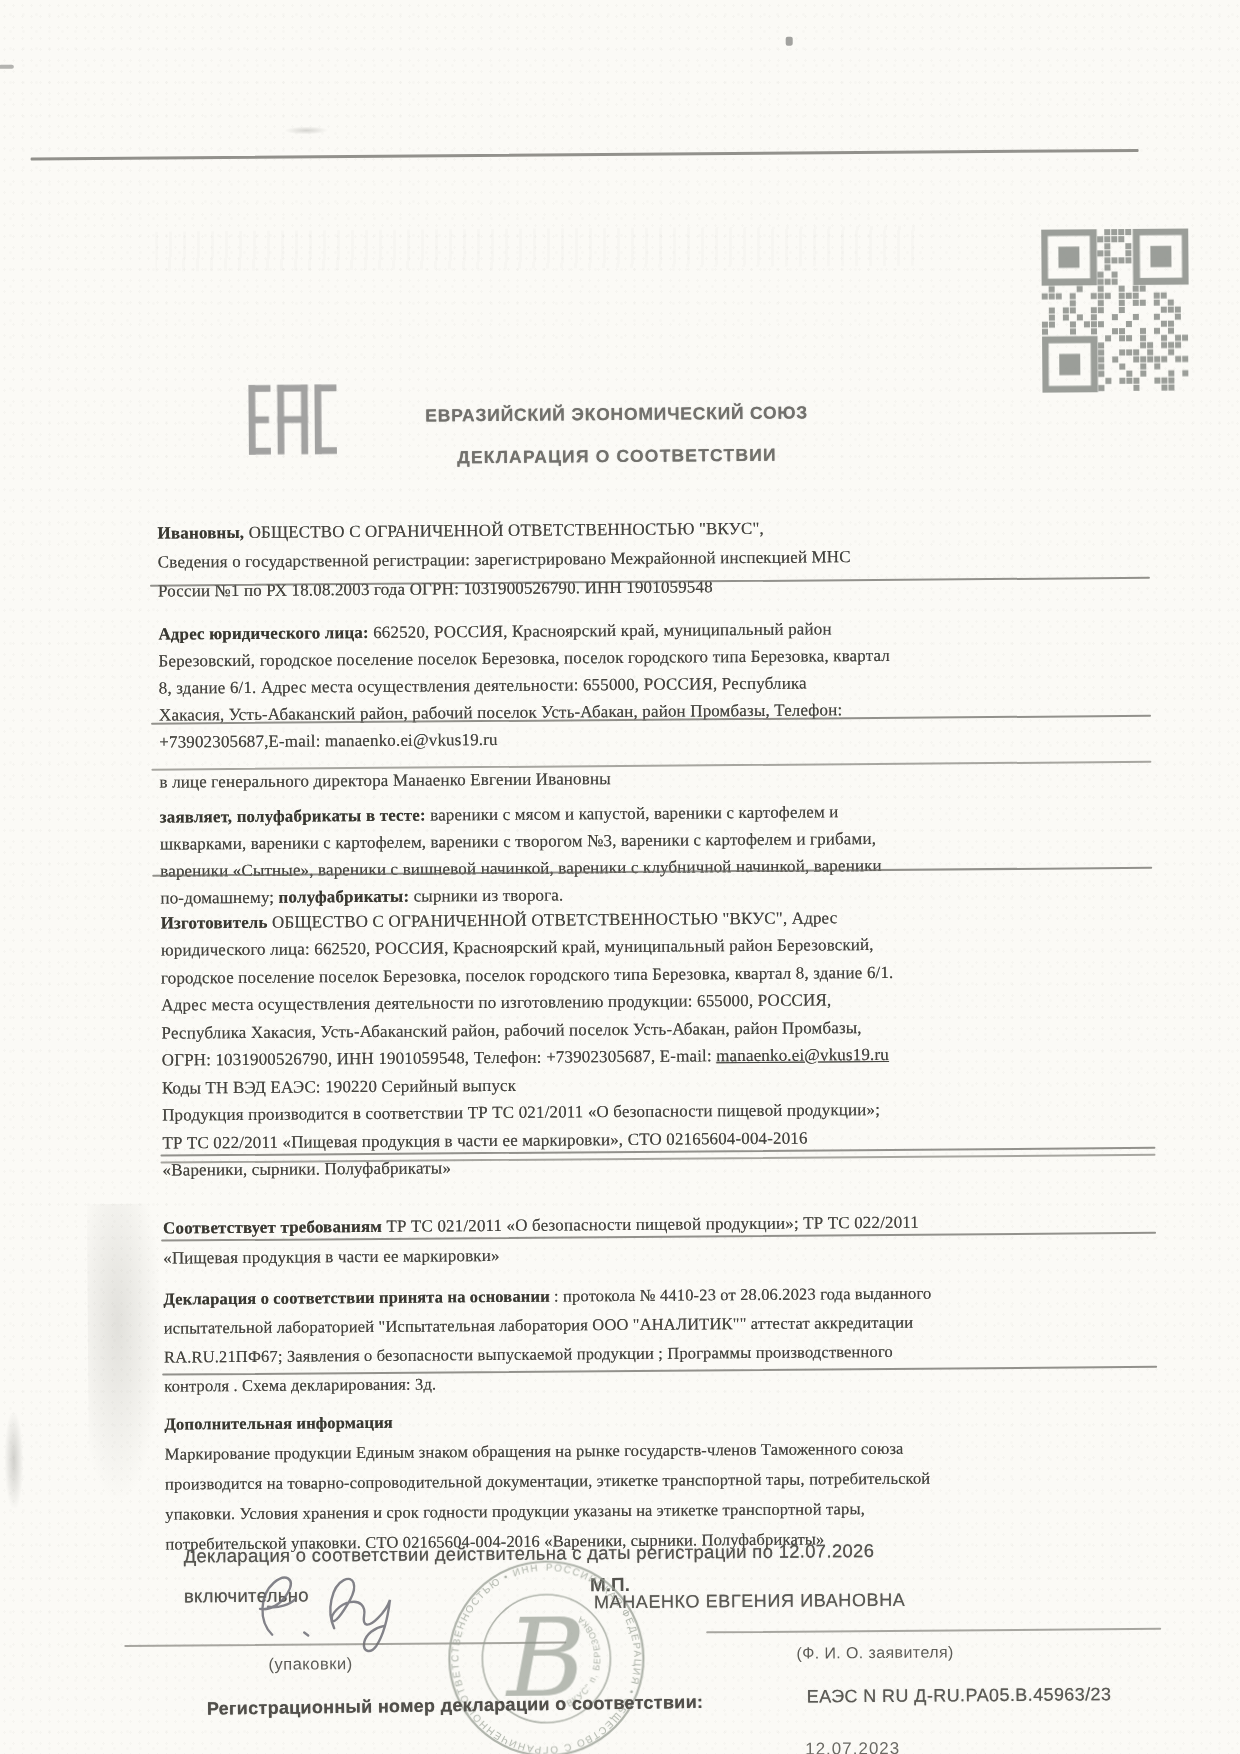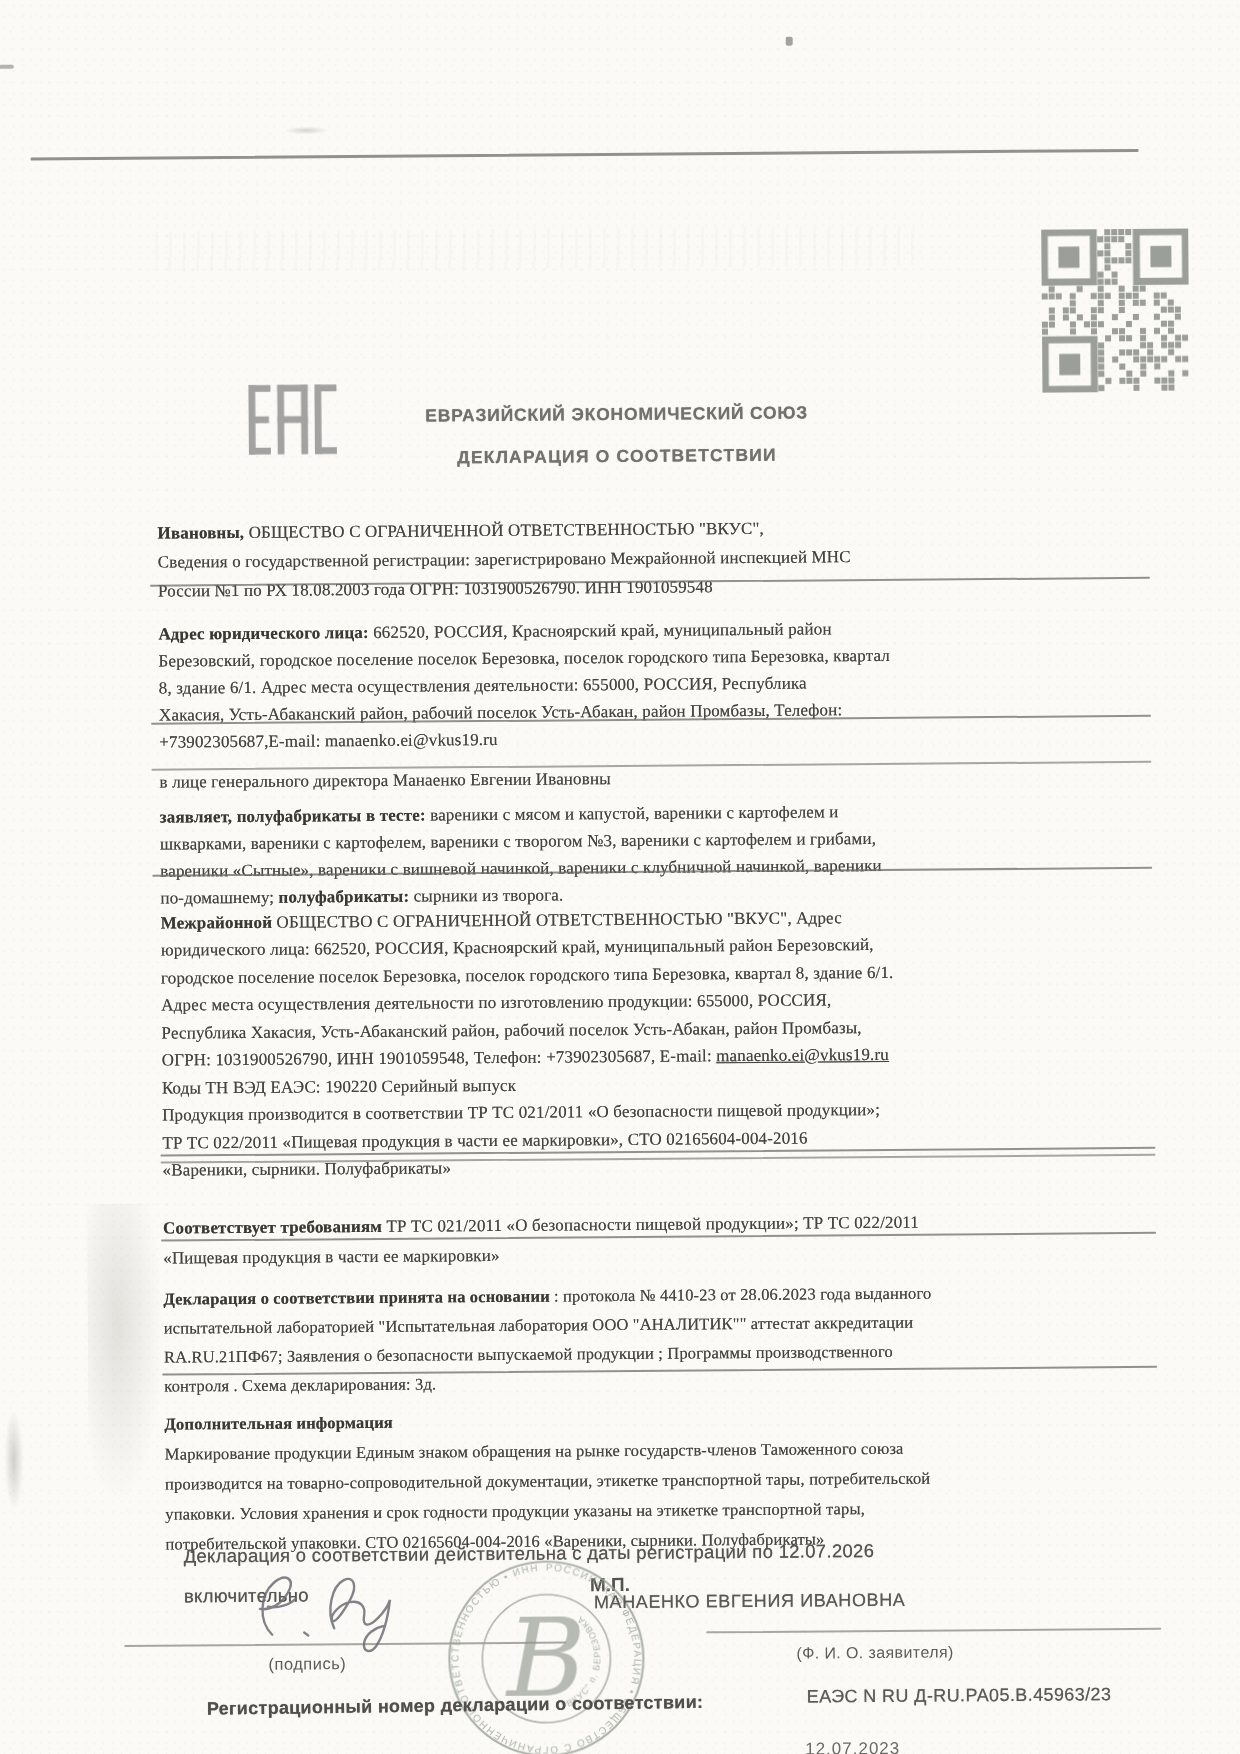--- a/index.html
+++ b/index.html
@@ -260,21 +260,21 @@
 
   <div class="para" style="top:773px;line-height:27px;">
     <span class="bld">заявляет, полуфабрикаты в тесте:</span><span> вареники с мясом и капустой, вареники с картофелем и
 шкварками, вареники с картофелем, вареники с творогом №3, вареники с картофелем и грибами,
 вареники «Сытные», вареники с вишневой начинкой, вареники с клубничной начинкой, вареники
 по-домашнему; </span><span class="bld">полуфабрикаты:</span><span>  сырники из творога.</span>
   </div>
   <div class="rule" style="left:152px;top:871px;width:1000px;"></div>
 
   <div class="para" style="top:878px;line-height:27.5px;">
-    <span class="bld">Межрайонной</span><span> ОБЩЕСТВО С ОГРАНИЧЕННОЙ ОТВЕТСТВЕННОСТЬЮ "ВКУС", Адрес
+    <span class="bld">Изготовитель</span><span> ОБЩЕСТВО С ОГРАНИЧЕННОЙ ОТВЕТСТВЕННОСТЬЮ "ВКУС", Адрес
 юридического лица: 662520, РОССИЯ, Красноярский край, муниципальный район Березовский,
 городское поселение поселок Березовка, поселок городского типа Березовка, квартал 8, здание 6/1.
 Адрес  места осуществления деятельности по изготовлению продукции: 655000, РОССИЯ,
 Республика Хакасия, Усть-Абаканский район, рабочий поселок Усть-Абакан, район Промбазы,
 ОГРН: 1031900526790, ИНН 1901059548, Телефон: +73902305687, E-mail: </span><span class="u-email">manaenko.ei@vkus19.ru</span><span>
 Коды ТН ВЭД ЕАЭС: 190220   Серийный выпуск
 Продукция производится в соответствии ТР ТС 021/2011 «О безопасности пищевой продукции»;
 ТР ТС 022/2011 «Пищевая продукция в части ее маркировки»,  СТО 02165604-004-2016
 «Вареники, сырники. Полуфабрикаты»</span>
   </div>
@@ -309,21 +309,21 @@
   <div id="sig">
     <svg viewBox="0 0 190 105" width="190" height="105">
       <g fill="none" stroke="#6e6e76" stroke-width="2.4" stroke-linecap="round">
         <path d="M34,84 C20,70 22,44 36,32 C48,22 58,28 50,42 C44,53 32,60 22,58 M30,56 C40,58 52,54 58,48"></path>
         <path d="M66,82 l4,3"></path>
         <path d="M96,78 C88,60 94,36 106,30 C116,25 120,36 112,50 C104,64 96,74 94,70 C92,64 102,54 112,52 C122,50 128,56 126,66 C124,76 130,78 140,68 C146,62 150,56 152,50 C150,66 146,84 138,96 C132,104 124,102 126,92 C128,84 136,78 146,76"></path>
       </g>
     </svg>
   </div>
   <div class="rule thin" style="left:118px;top:1641px;width:442px;"></div>
-  <div class="small-label" style="left:262px;top:1652px;font-size:16.5px;letter-spacing:.5px;">(подпись)</div>
+  <div class="small-label" style="left:262px;top:1652px;font-size:16.5px;letter-spacing:.5px;">(упаковки)</div>
 
   <div class="mp sans">М.П.</div>
   <div id="stampWrap">
     <svg viewBox="0 0 230 230" width="230" height="230">
       <defs>
         <path id="ringPath" d="M115,27 a88,88 0 1,1 -0.01,0 z"></path>
         <path id="innerPath" d="M115,168 a54,54 0 1,0 -0.01,0 z"></path>
       </defs>
       <circle cx="115" cy="115" r="97" fill="none" stroke="#9aa096" stroke-width="2.2"></circle>
       <circle cx="115" cy="115" r="64" fill="none" stroke="#9aa096" stroke-width="1.6"></circle>

